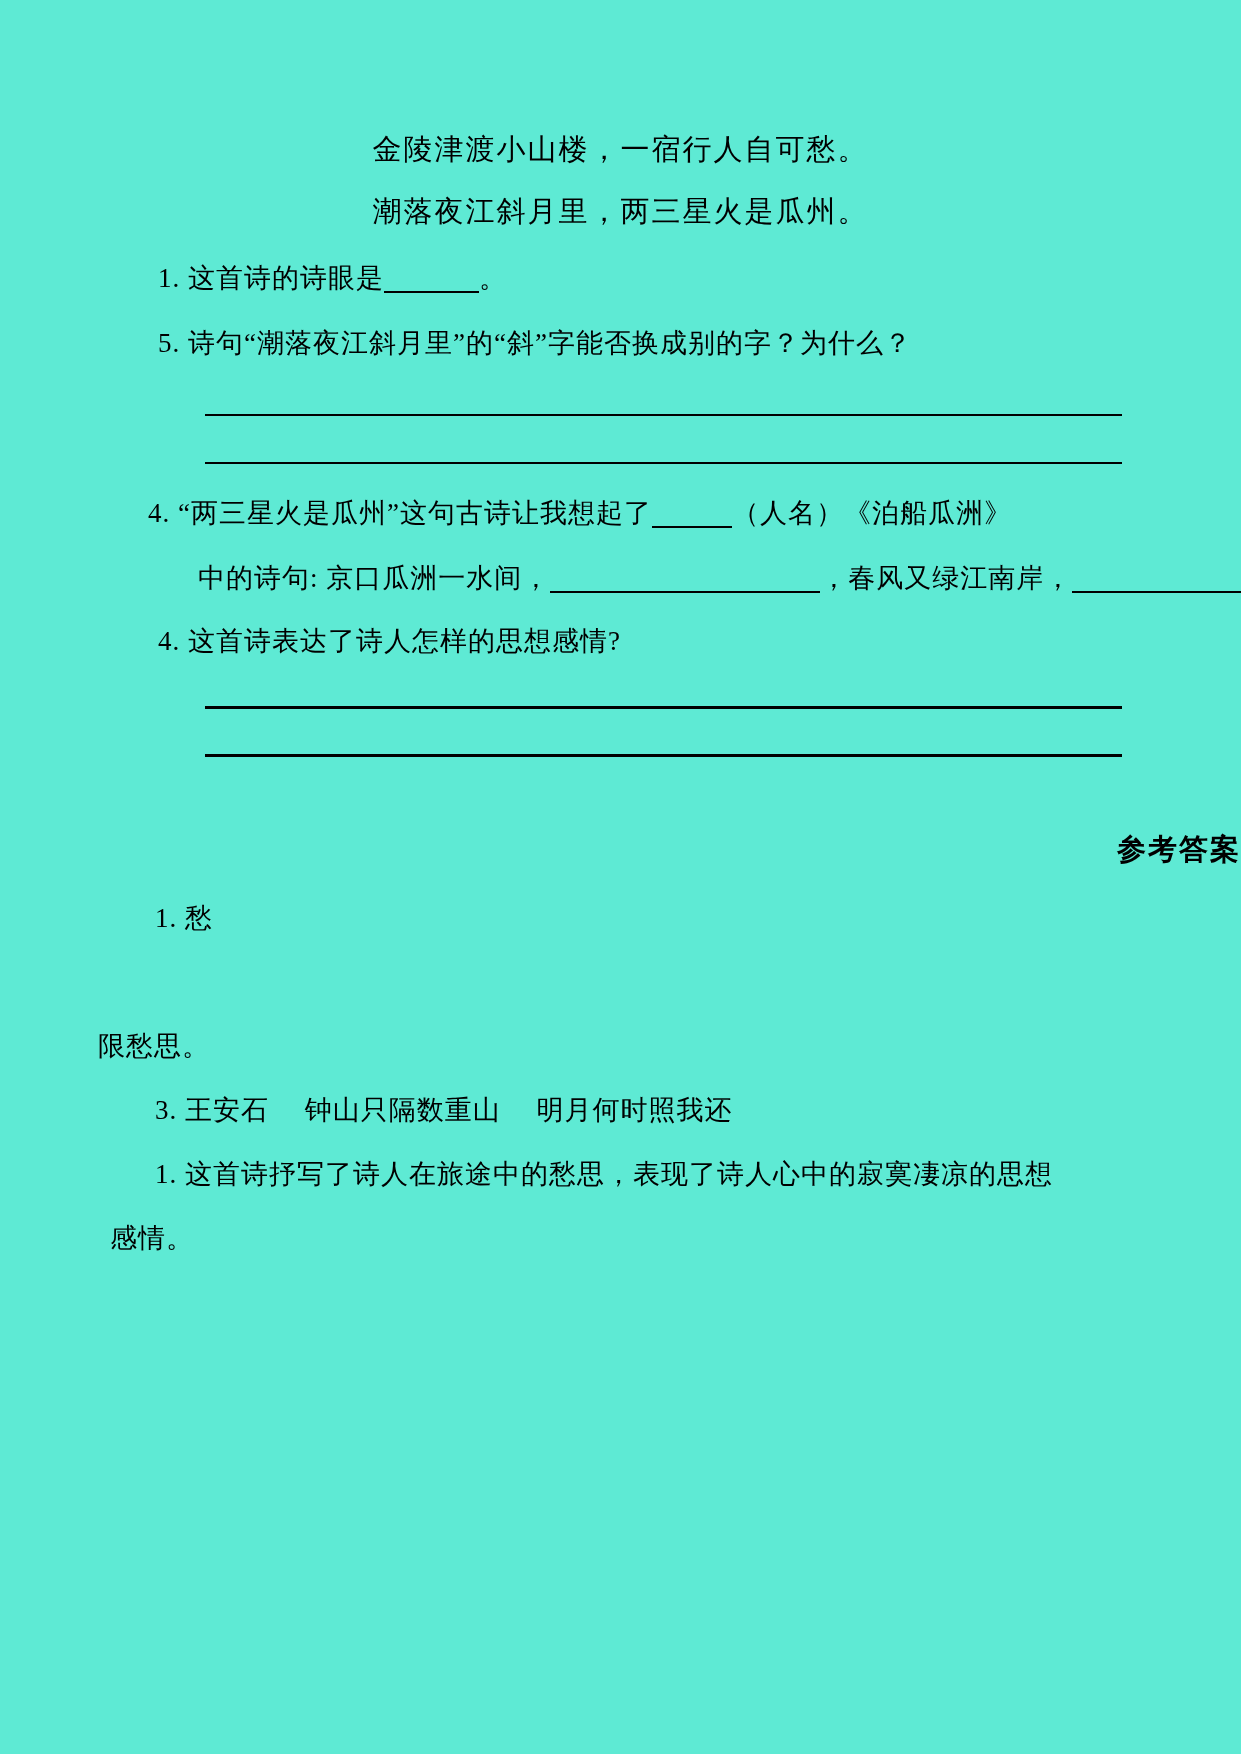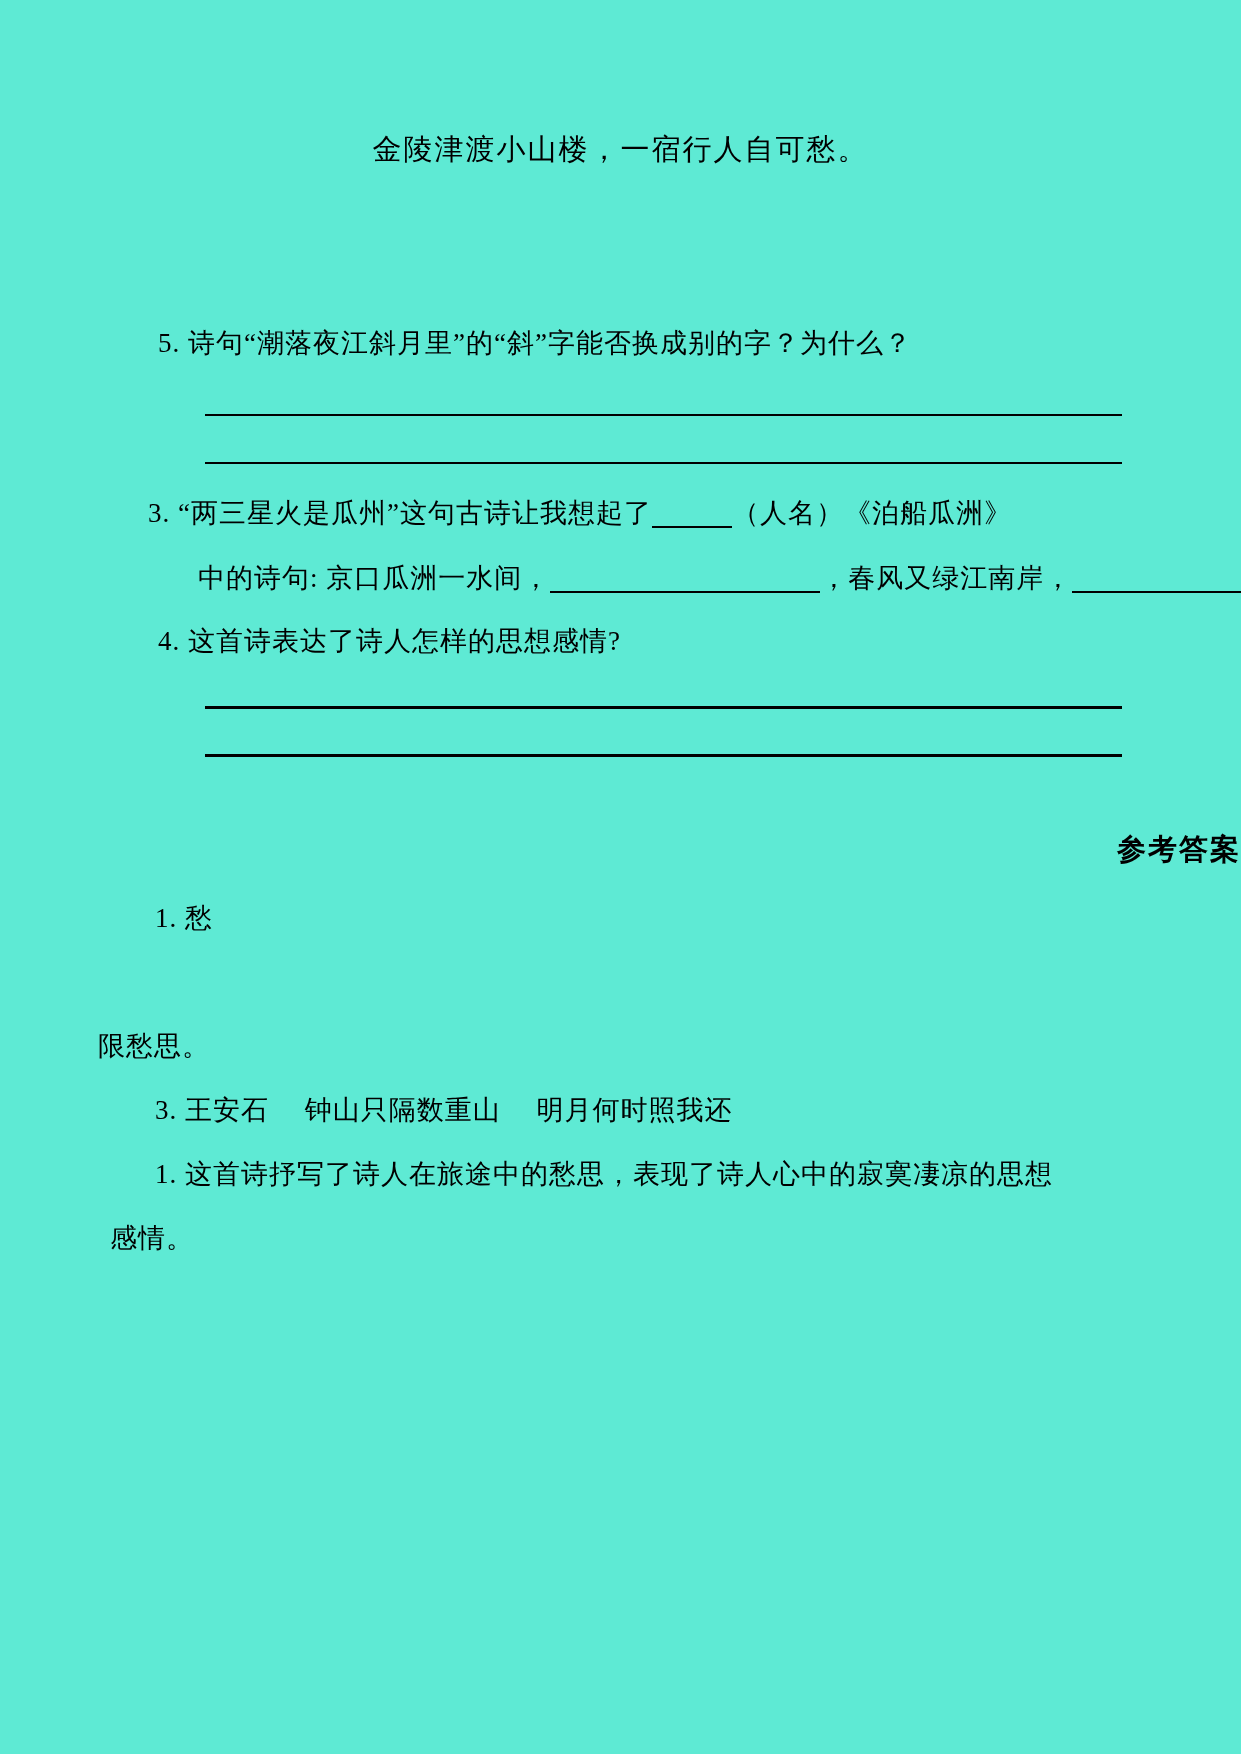--- a/index.html
+++ b/index.html
@@ -59,29 +59,33 @@
   }
   .rule.thin  { height: 2px; }
   .rule.thick { height: 3px; }
 </style>
 </head>
 <body>
 
 <div class="page">
 
   <div class="row poem" style="top:130px">金陵津渡小山楼，一宿行人自可愁。</div>
+  <div class="row poem" style="top:192px">潮落夜江斜月里，两三星火是瓜州。</div>
 
+  <div class="row" style="top:260px; left:158px">
+    <span>1. 这首诗的诗眼是</span><span class="blank w95"></span><span>。</span>
+  </div>
 
   <div class="row" style="top:325px; left:158px">5. 诗句“潮落夜江斜月里”的“斜”字能否换成别的字？为什么？</div>
 
   <div class="rule thin" style="top:414px"></div>
   <div class="rule thin" style="top:462px"></div>
 
   <div class="row" style="top:495px; left:148px">
-    <span>3. “两三星火是瓜州”这句古诗让我想起了</span><span class="blank w80"></span><span>（人名）《泊船瓜洲》</span>
+    <span>4. “两三星火是瓜州”这句古诗让我想起了</span><span class="blank w80"></span><span>（人名）《泊船瓜洲》</span>
   </div>
 
   <div class="row" style="top:560px; left:198px">
     <span>中的诗句: 京口瓜洲一水间，</span><span class="blank w270"></span><span>，春风又绿江南岸，</span><span class="blank w200"></span>
   </div>
 
   <div class="row" style="top:623px; left:158px">4. 这首诗表达了诗人怎样的思想感情?</div>
 
   <div class="rule thick" style="top:706px"></div>
   <div class="rule thick" style="top:754px"></div>

